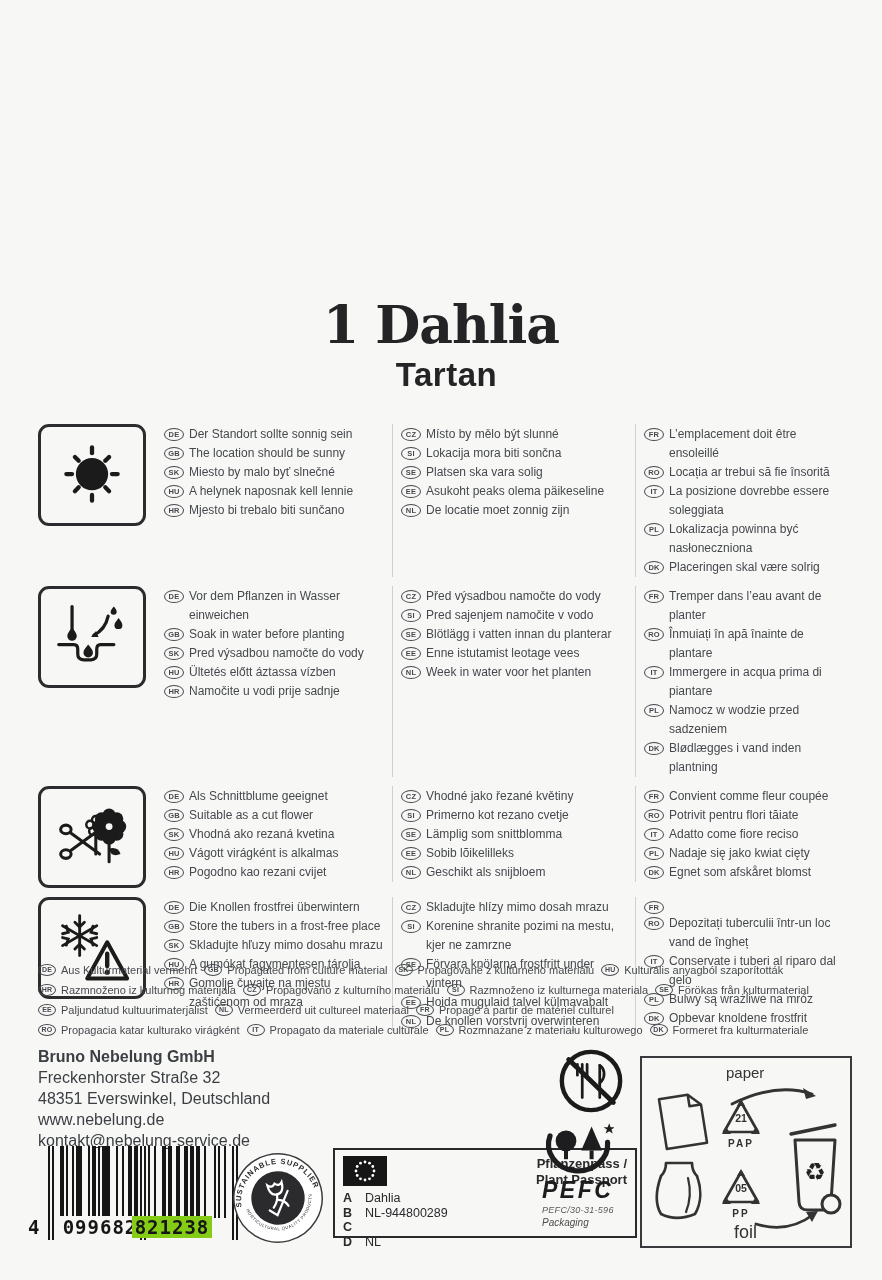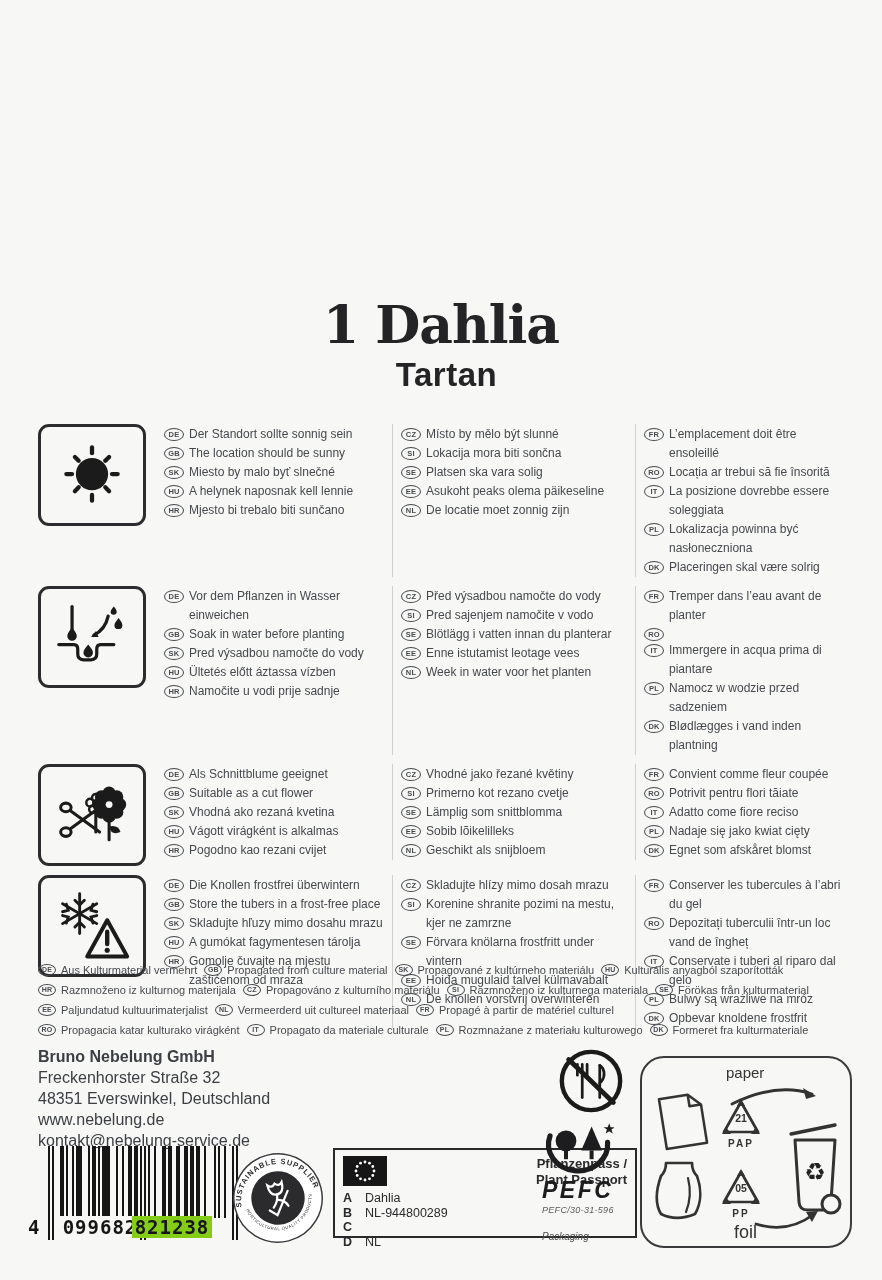--- a/index.html
+++ b/index.html
@@ -61,25 +61,25 @@
   .pp-title{font-size:13px;font-weight:bold;line-height:16px;text-align:right;color:#2a2a2c;}
   .pp-rows{margin-top:3px;}
   .pp-row{display:flex;font-size:12.5px;line-height:14.5px;color:#2a2a2c;}
   .pp-key{font-weight:bold;width:22px;flex:none;}
 
   
   .cutlery{position:absolute;left:556px;top:1046px;width:70px;height:70px;}
   .pefc{position:absolute;left:542px;top:1120px;width:100px;text-align:left;color:#1d1d1f;font-style:italic;}
   .pefc-name{font-size:23px;font-weight:bold;letter-spacing:2.5px;line-height:24px;margin-top:-2px;}
   .pefc-license{font-size:9px;color:#595959;margin-top:3px;letter-spacing:.3px;}
-  .pefc-label{font-size:10px;color:#4c4c4c;margin-top:16px;}
+  .pefc-label{font-size:10px;color:#4c4c4c;margin-top:2px;}
 
   
   .recycle-box{position:absolute;left:640px;top:1056px;width:212px;height:192px;border:2.5px solid #3a3a3c;
-               border-radius:24px;box-sizing:border-box;color:#333;}
+               border-radius:0;box-sizing:border-box;color:#333;}
   .rc-paper-label{position:absolute;left:84px;top:6px;font-size:15px;}
   .rc-foil-label{position:absolute;left:92px;top:164px;font-size:18px;}
   .rc-arrow-paper{position:absolute;left:88px;top:22px;}
   .rc-arrow-foil{position:absolute;left:112px;top:146px;}
   .rc-sheet{position:absolute;left:12px;top:32px;transform:rotate(-9deg);}
   .rc-pouch{position:absolute;left:8px;top:100px;}
   .rc-tri{position:absolute;width:42px;height:38px;}
   .rc-tri-paper{left:78px;top:40px;}
   .rc-tri-foil{left:78px;top:110px;}
   .rc-code{position:absolute;left:0;top:14px;width:42px;text-align:center;font-size:10.5px;font-weight:bold;}
@@ -244,20 +244,21 @@
               <span class="txt">Week in water voor het planten</span>
             </div>
           </div>
           <div class="col">
             <div class="entry">
               <span class="badge">FR</span>
               <span class="txt">Tremper dans l’eau avant de planter</span>
             </div>
             <div class="entry">
               <span class="badge">RO</span>
+              <span class="txt">Înmuiați în apă înainte de plantare</span>
             </div>
             <div class="entry">
               <span class="badge">IT</span>
               <span class="txt">Immergere in acqua prima di piantare</span>
             </div>
             <div class="entry">
               <span class="badge">PL</span>
               <span class="txt">Namocz w wodzie przed sadzeniem</span>
             </div>
             <div class="entry">
@@ -432,21 +433,20 @@
               <span class="txt">Hoida mugulaid talvel külmavabalt</span>
             </div>
             <div class="entry">
               <span class="badge">NL</span>
               <span class="txt">De knollen vorstvrij overwinteren</span>
             </div>
           </div>
           <div class="col">
             <div class="entry">
               <span class="badge">FR</span>
-              <span class="txt">Conserver les tubercules à l’abri du gel</span>
             </div>
             <div class="entry">
               <span class="badge">RO</span>
               <span class="txt">Depozitați tuberculii într-un loc vand de îngheț</span>
             </div>
             <div class="entry">
               <span class="badge">IT</span>
               <span class="txt">Conservate i tuberi al riparo dal gelo</span>
             </div>
             <div class="entry">

